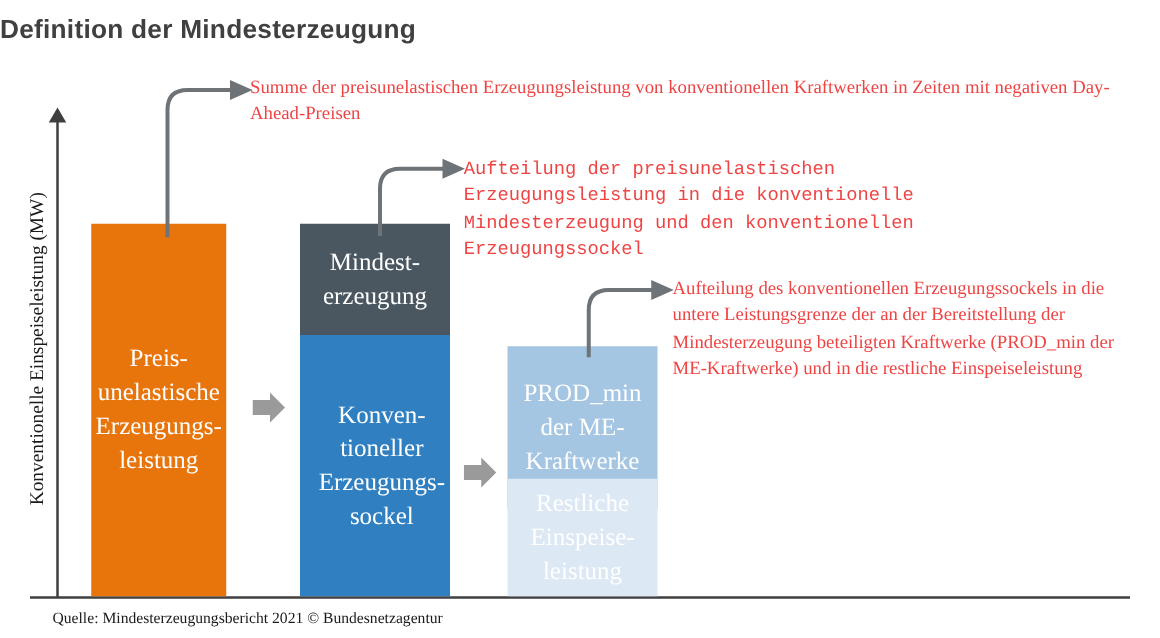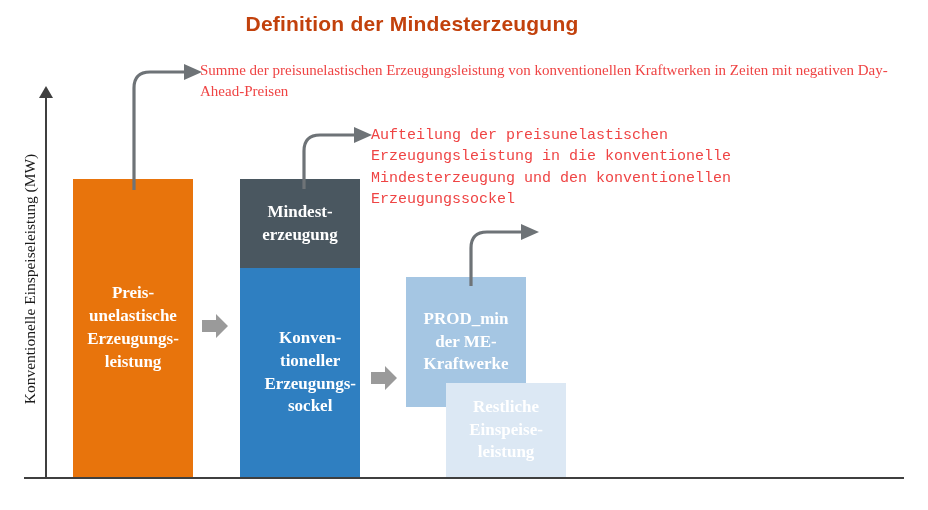--- a/index.html
+++ b/index.html
@@ -18,25 +18,25 @@
     position: relative;
     width: 928px;
     height: 510px;
   }
   
   .title {
     position: absolute;
     left: 0;
     top: 12px;
     width: 824px;
-    text-align: center;
+    text-align: left;
     font-family: "Liberation Sans", sans-serif;
     font-weight: bold;
     font-size: 21px;
-    color: #c2410c;
+    color: #404040;
     letter-spacing: 0.2px;
   }
   
   .y-axis-line {
     position: absolute;
     left: 45px;
     top: 96px;
     width: 2px;
     height: 382px;
     background: #3f3f3f;
@@ -72,30 +72,29 @@
     white-space: nowrap;
   }
   
   .bar {
     position: absolute;
     box-sizing: border-box;
     display: flex;
     align-items: center;
     justify-content: center;
     text-align: center;
-    font-size: 17px;
+    font-size: 20px;
     line-height: 1.35;
     color: #ffffff;
     padding: 4px;
-    font-weight: bold;
   }
   .bar-orange {
     left: 73px;
     top: 179px;
-    width: 120px;
+    width: 108px;
     height: 298px;
     background: #e8740c;
   }
   .bar-dark {
     left: 240px;
     top: 179px;
     width: 120px;
     height: 89px;
     background: #4a5760;
   }
@@ -116,21 +115,20 @@
     color: #ffffff;
     align-items: center;
   }
   .bar-lightblue {
     left: 406px;
     top: 383px;
     width: 120px;
     height: 94px;
     background: #dce8f4;
     color: #ffffff;
-    margin-left: 40px;
   }
   
   .fat-arrow {
     position: absolute;
     width: 26px;
     height: 26px;
   }
   .fat-arrow svg { display: block; }
   .fat-arrow-1 { left: 202px; top: 313px; }
   .fat-arrow-2 { left: 371px; top: 365px; }
@@ -230,15 +228,17 @@
 
   <div class="elbow elbow-3">
     <svg width="80" height="66" viewBox="0 0 80 66">
       <path d="M8,66 L8,28 Q8,12 24,12 L60,12" fill="none" stroke="#6e7377" stroke-width="3.2"></path>
       <polygon points="58,4 76,12 58,20" fill="#6e7377"></polygon>
     </svg>
   </div>
 
   <div class="callout callout-1">Summe der preisunelastischen Erzeugungsleistung von konventionellen Kraftwerken in Zeiten mit negativen Day-Ahead-Preisen</div>
   <div class="callout callout-2">Aufteilung der preisunelastischen Erzeugungsleistung in die konventionelle Mindesterzeugung und den konventionellen Erzeugungssockel</div>
-
+  <div class="callout callout-3">Aufteilung des konventionellen Erzeugungssockels in die untere Leistungsgrenze der an der Bereitstellung der Mindesterzeugung beteiligten Kraftwerke (PROD_min der ME-Kraftwerke) und in die restliche Einspeiseleistung</div>
+
+  <div class="source">Quelle: Mindesterzeugungsbericht 2021 © Bundesnetzagentur</div>
 
 </div>
 
 </body></html>

